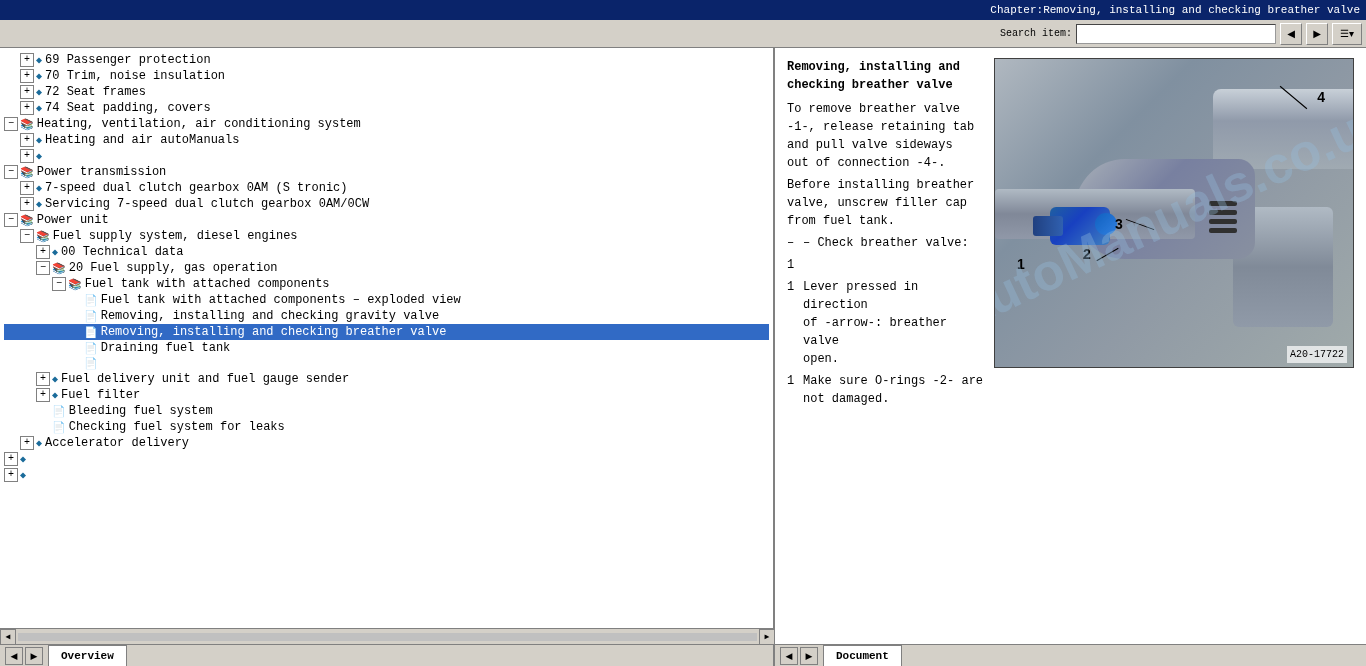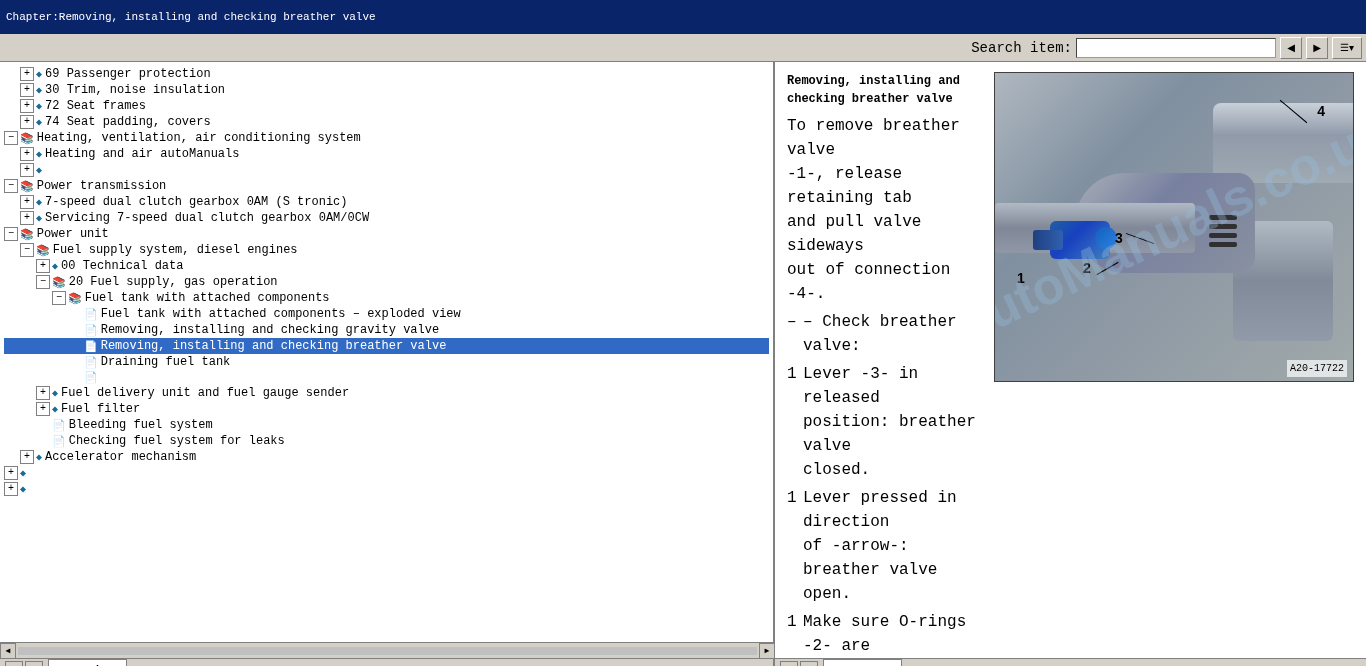--- a/index.html
+++ b/index.html
@@ -4,36 +4,37 @@
   <style>
     * { margin: 0; padding: 0; box-sizing: border-box; }
     body { font-family: 'Courier New', Courier, monospace; font-size: 12px; background: #d4d0c8; width: 1366px; height: 666px; overflow: hidden; }
 
     
     #titlebar {
       background: #0a246a;
       color: white;
       padding: 3px 6px;
       font-size: 11px;
-      height: 34px;
-      display: flex;
-      align-items: center;
+      height: 20px;
+      display: flex;
+      align-items: center;
+      justify-content: flex-end;
     }
 
     
     #toolbar {
       background: #d4d0c8;
       border-bottom: 1px solid #808080;
       height: 28px;
       display: flex;
       align-items: center;
       padding: 2px 4px;
       gap: 4px;
     }
-    #toolbar label { font-size: 14px; text-align: right; }
+    #toolbar label { font-size: 10px; text-align: right; }
     #search-input-field {
       width: 200px;
       height: 20px;
       border: 1px inset #999;
       background: white;
       font-size: 11px;
       padding: 1px 3px;
     }
     .toolbar-btn {
       height: 22px;
@@ -127,21 +128,21 @@
       font-weight: bold;
       margin-bottom: 6px;
       font-family: 'Courier New', Courier, monospace;
     }
 
     #text-content .list-item {
       display: flex;
       gap: 4px;
       margin-bottom: 4px;
       font-family: 'Courier New', Courier, monospace;
-      font-size: 16px;
+      font-size: 12px;
     }
 
     #image-area {
       width: 360px;
       flex-shrink: 0;
       position: relative;
     }
 
     #valve-image {
       width: 360px;
@@ -309,21 +310,21 @@
     <div id="tree-container">
 
     <div class="tree-item" style="padding-left: 16px;">
           <span class="expand-btn">+</span>
           <span style="color: rgb(26, 107, 154); margin-right: 3px; font-size: 10px;">◆</span>
           <span>69  Passenger protection</span>
         </div>
         <div class="tree-item" style="padding-left: 16px;">
           <span class="expand-btn">+</span>
           <span style="color: rgb(26, 107, 154); margin-right: 3px; font-size: 10px;">◆</span>
-          <span>30  Trim, noise insulation</span>
+          <span>70  Trim, noise insulation</span>
         </div>
         <div class="tree-item" style="padding-left: 16px;">
           <span class="expand-btn">+</span>
           <span style="color: rgb(26, 107, 154); margin-right: 3px; font-size: 10px;">◆</span>
           <span>72  Seat frames</span>
         </div>
         <div class="tree-item" style="padding-left: 16px;">
           <span class="expand-btn">+</span>
           <span style="color: rgb(26, 107, 154); margin-right: 3px; font-size: 10px;">◆</span>
           <span>74  Seat padding, covers</span>
@@ -422,21 +423,21 @@
           <span>Bleeding fuel system</span>
         </div>
         <div class="tree-item" style="padding-left: 32px;">
           <span style="display: inline-block; width: 16px;"></span>
           <span style="color: rgb(64, 64, 64); margin-right: 3px; font-size: 11px;">📄</span>
           <span>Checking fuel system for leaks</span>
         </div>
         <div class="tree-item" style="padding-left: 16px;">
           <span class="expand-btn">+</span>
           <span style="color: rgb(26, 107, 154); margin-right: 3px; font-size: 10px;">◆</span>
-          <span>Accelerator mechanism</span>
+          <span>Accelerator delivery</span>
         </div>
         <div class="tree-item" style="padding-left: 0px;">
           <span class="expand-btn">+</span>
           <span style="color: rgb(26, 107, 154); margin-right: 3px; font-size: 10px;">◆</span>
         </div>
         <div class="tree-item" style="padding-left: 0px;">
           <span class="expand-btn">+</span>
           <span style="color: rgb(26, 107, 154); margin-right: 3px; font-size: 10px;">◆</span>
         </div>
       </div>
@@ -454,28 +455,30 @@
 
       <h3>Removing, installing and
 checking breather valve</h3>
           <div class="list-item">
             <span style="white-space: pre-wrap;">To remove breather valve
 -1-, release retaining tab
 and pull valve sideways
 out of connection -4-.</span>
           </div>
           <div class="list-item">
+            <span style="white-space: pre-wrap;">Before installing breather
+valve, unscrew filler cap
+from fuel tank.</span>
+          </div>
+          <div class="list-item">
             <span style="min-width: 12px; flex-shrink: 0;">–</span>
             <span style="white-space: pre-wrap;">– Check breather valve:</span>
           </div>
           <div class="list-item">
             <span style="min-width: 12px; flex-shrink: 0;">1</span>
-            <span style="white-space: pre-wrap;">Lever -3- in released
-position: breather valve
-closed.</span>
           </div>
           <div class="list-item">
             <span style="min-width: 12px; flex-shrink: 0;">1</span>
             <span style="white-space: pre-wrap;">Lever pressed in direction
 of -arrow-: breather valve
 open.</span>
           </div>
           <div class="list-item">
             <span style="min-width: 12px; flex-shrink: 0;">1</span>
             <span style="white-space: pre-wrap;">Make sure O-rings -2- are

